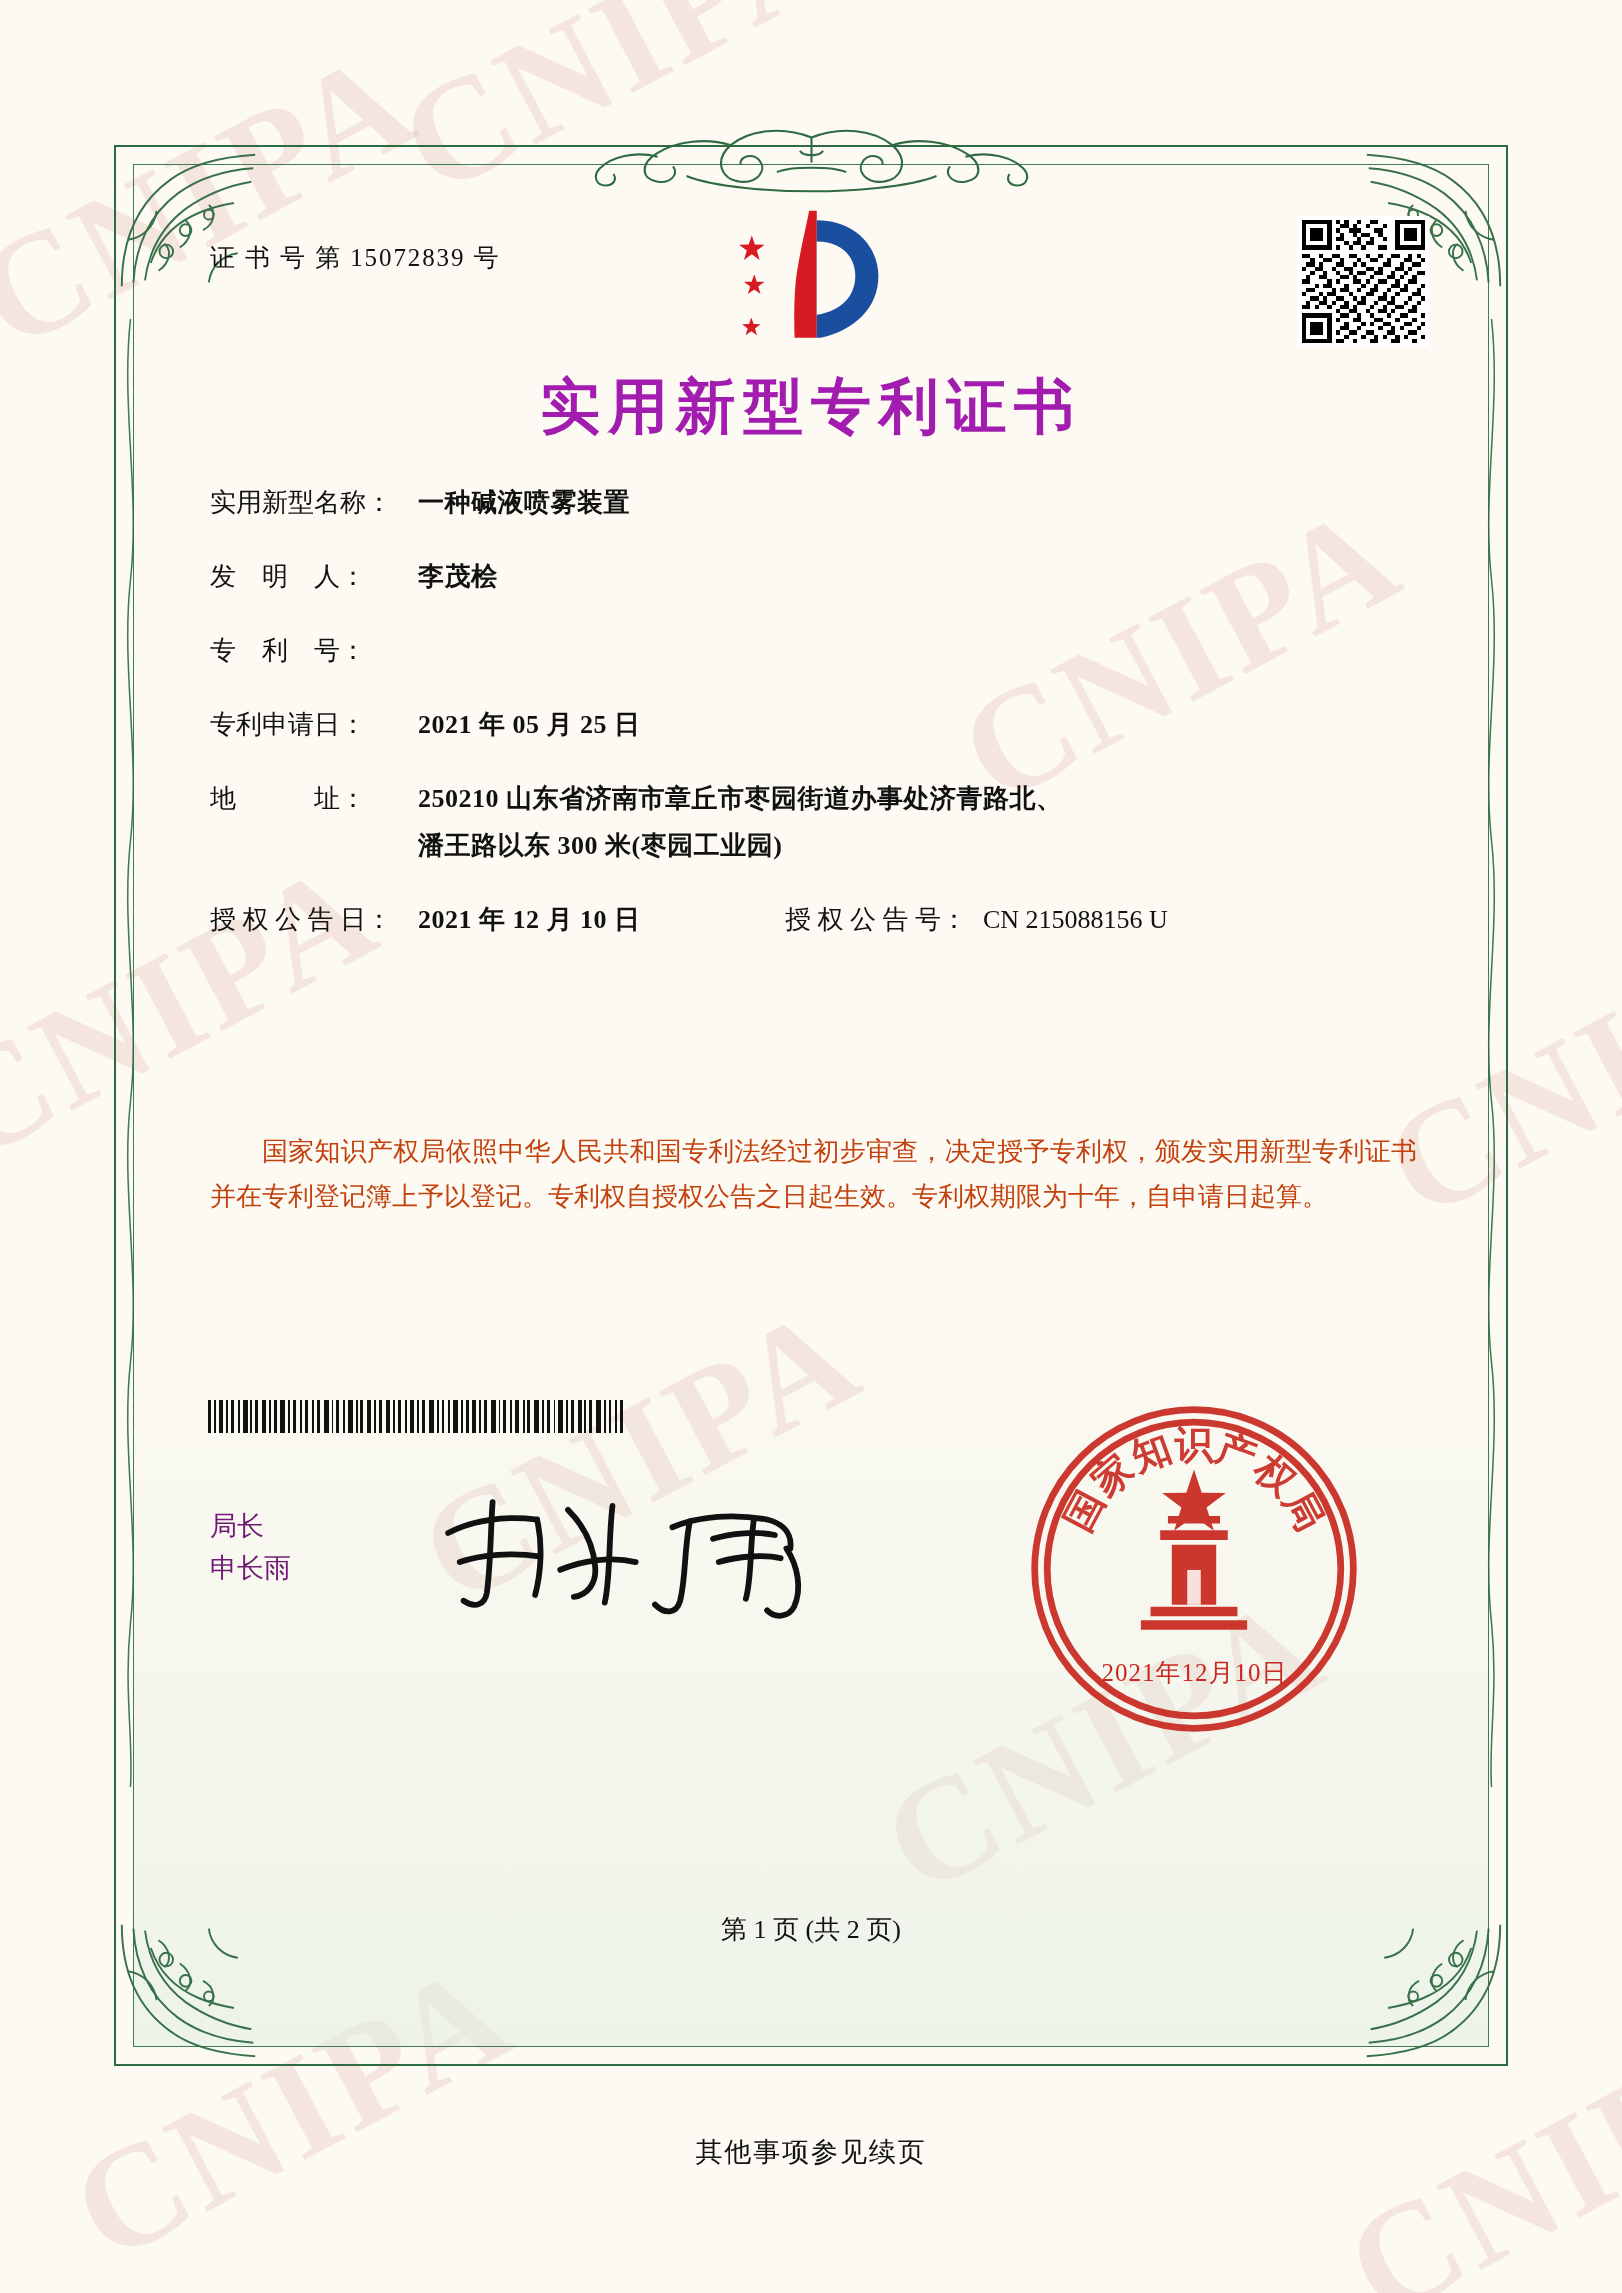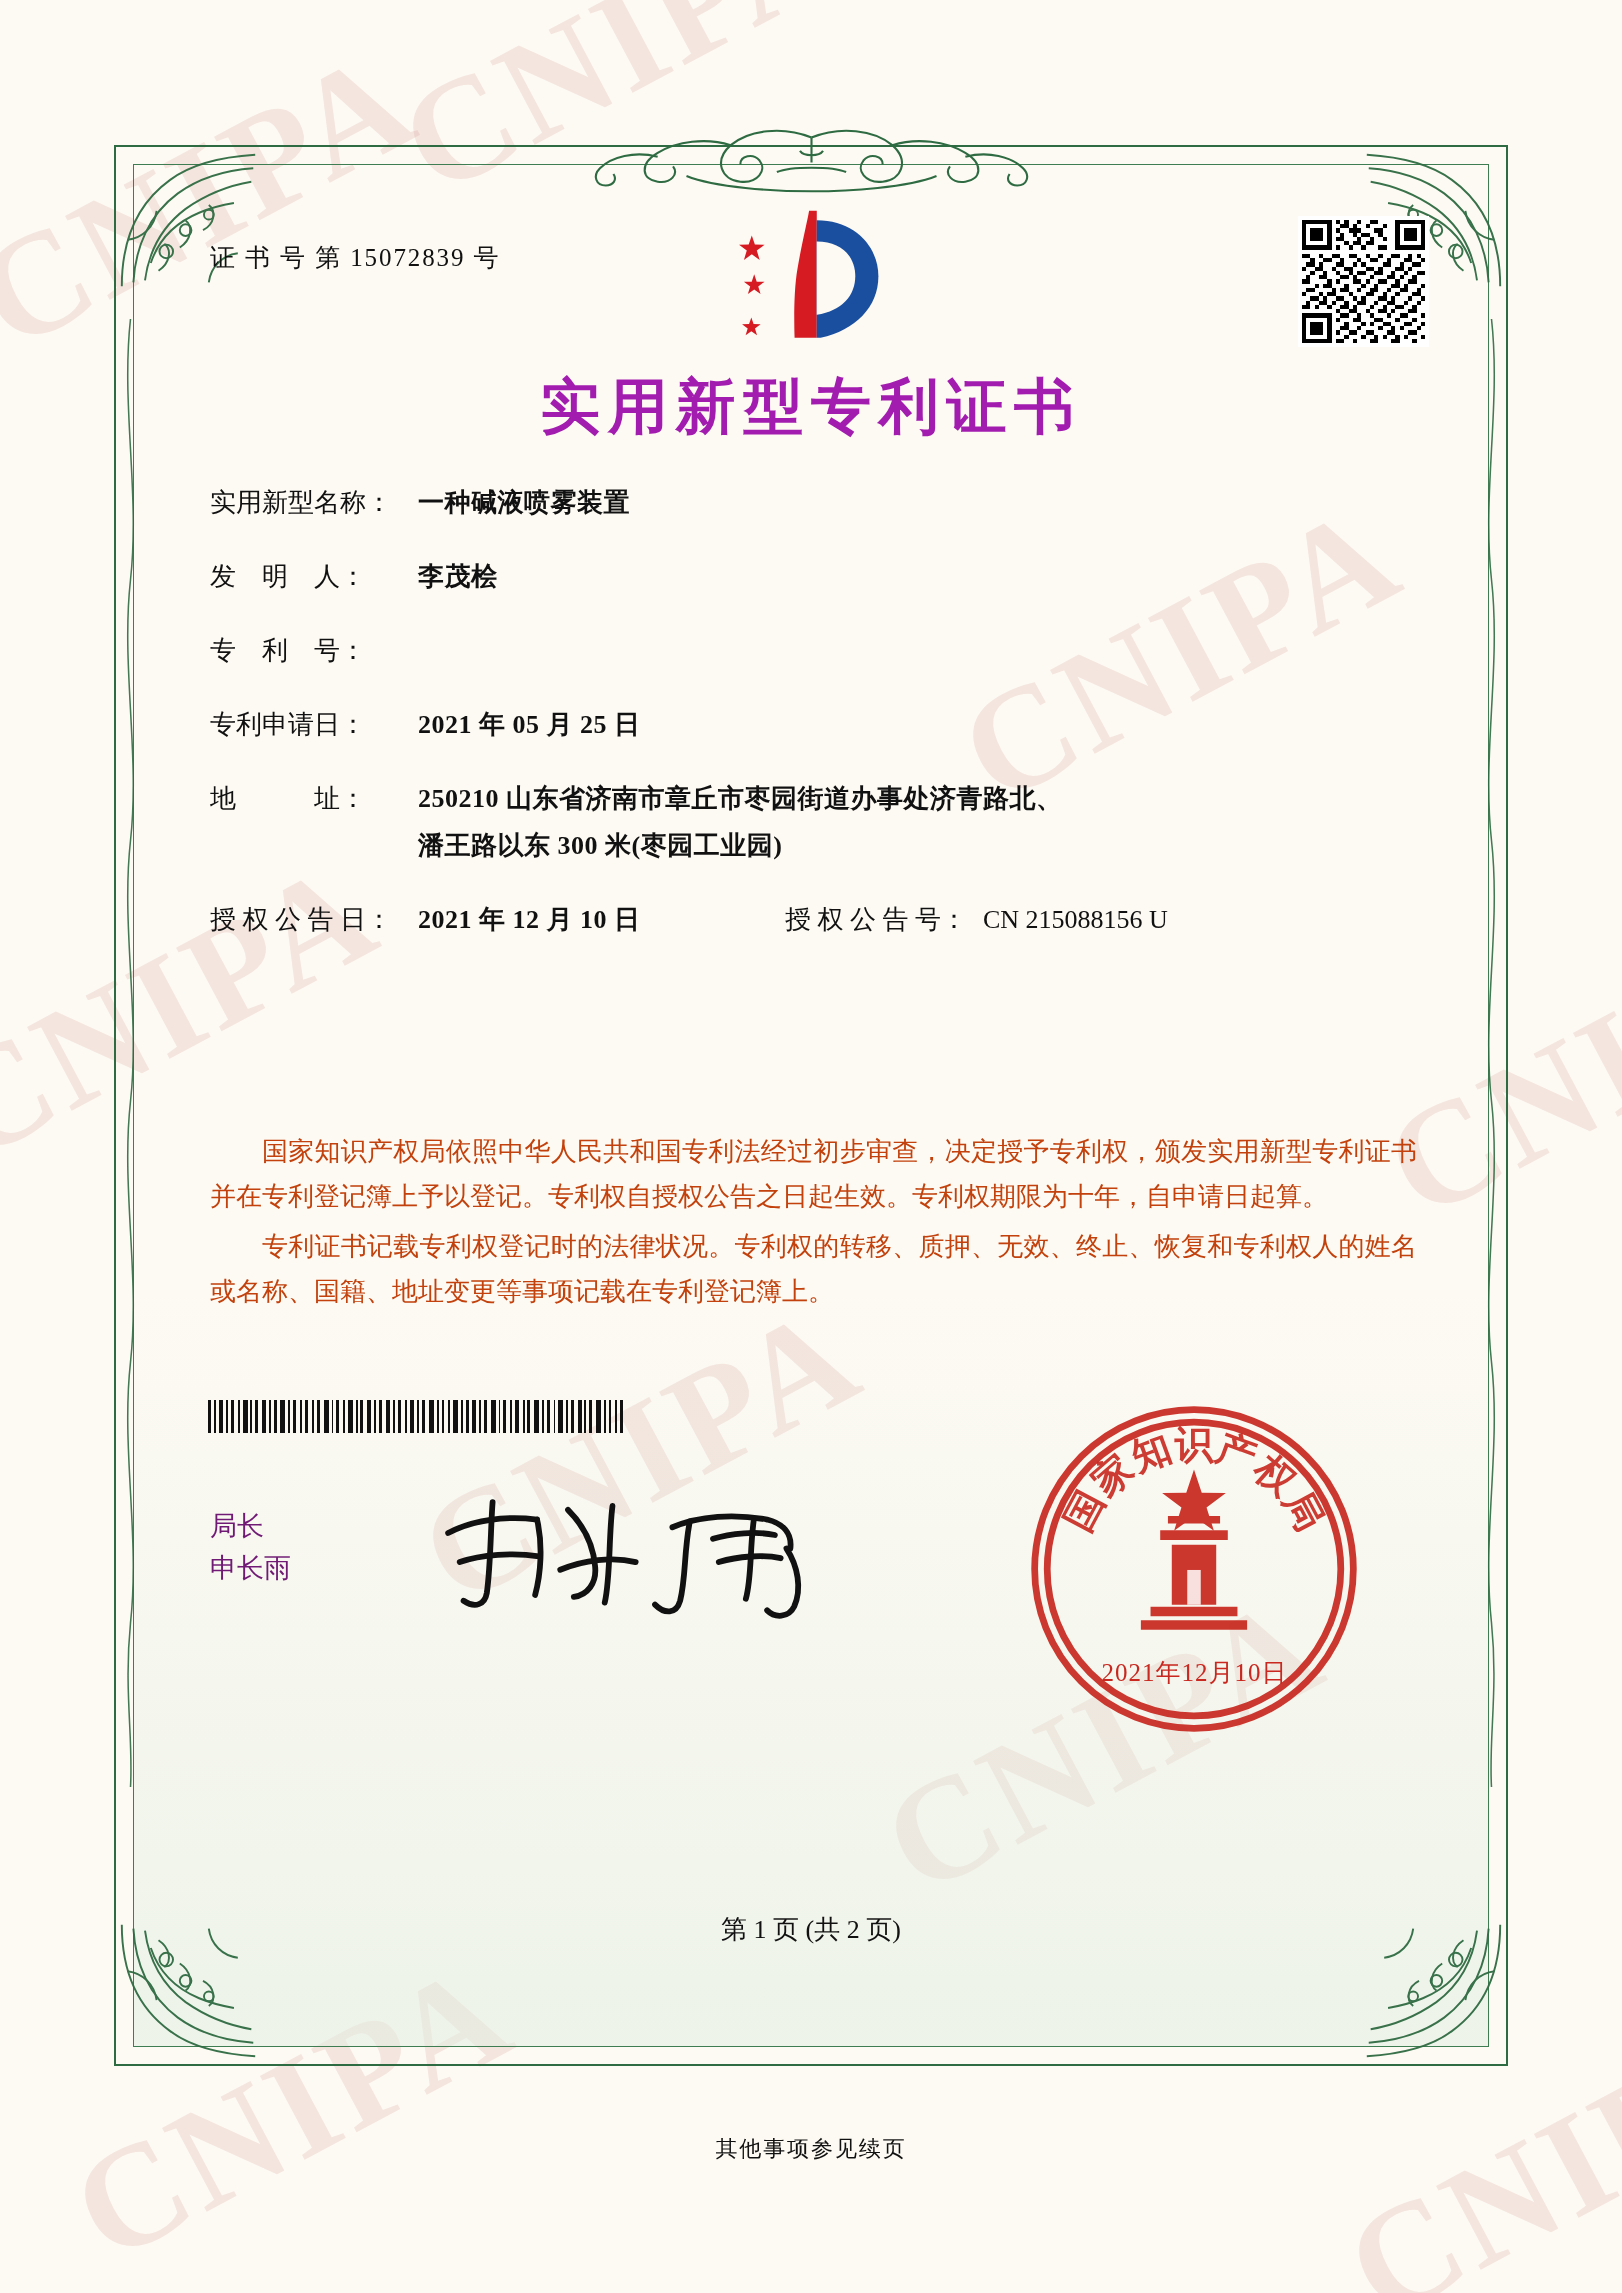--- a/index.html
+++ b/index.html
@@ -255,21 +255,21 @@
     text-align: center;
     font-size: 26px;
     color: #111;
   }
 
   .footer-note {
     position: absolute;
     left: 0; right: 0;
     top: 2134px;
     text-align: center;
-    font-size: 22px;
+    font-size: 27px;
     color: #111;
     letter-spacing: 1.9px;
     z-index: 3;
   }
 </style>
 </head>
 <body>
 
 <div class="watermarks">
   <div class="wm" style="left:-39px;  top:116px;  font-size:145px; transform:rotate(-28deg);">CNIPA</div>
@@ -627,21 +627,20 @@
     <div class="field-row two-col">
       <div class="f-label">授 权 公 告 日：</div>
       <div class="f-value">2021 年 12 月 10 日</div>
       <div class="f-label2">授 权 公 告 号：</div>
       <div class="f-value2">CN 215088156 U</div>
     </div>
   </div>
 
   <div class="paragraphs">
     <p>国家知识产权局依照中华人民共和国专利法经过初步审查，决定授予专利权，颁发实用新型专利证书并在专利登记簿上予以登记。专利权自授权公告之日起生效。专利权期限为十年，自申请日起算。</p>
-    <p>专利证书记载专利权登记时的法律状况。专利权的转移、质押、无效、终止、恢复和专利权人的姓名或名称、国籍、地址变更等事项记载在专利登记簿上。</p>
   </div>
 
   <div class="barcode">
     <svg viewBox="0 0 430 34" shape-rendering="crispEdges">
       <g fill="#111">
         <rect x="0" y="0" width="3" height="34"></rect>
           <rect x="6" y="0" width="2" height="34"></rect>
         <rect x="11" y="0" width="5" height="34"></rect>
           <rect x="19" y="0" width="2" height="34"></rect>
         <rect x="24" y="0" width="3" height="34"></rect>

